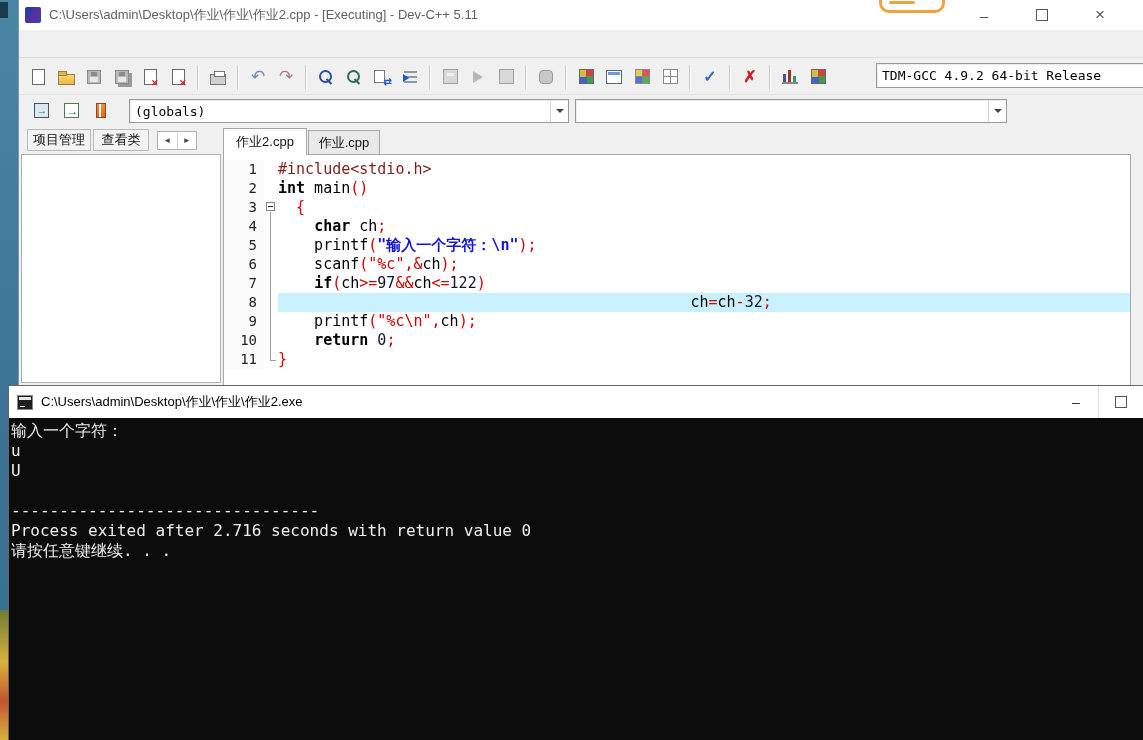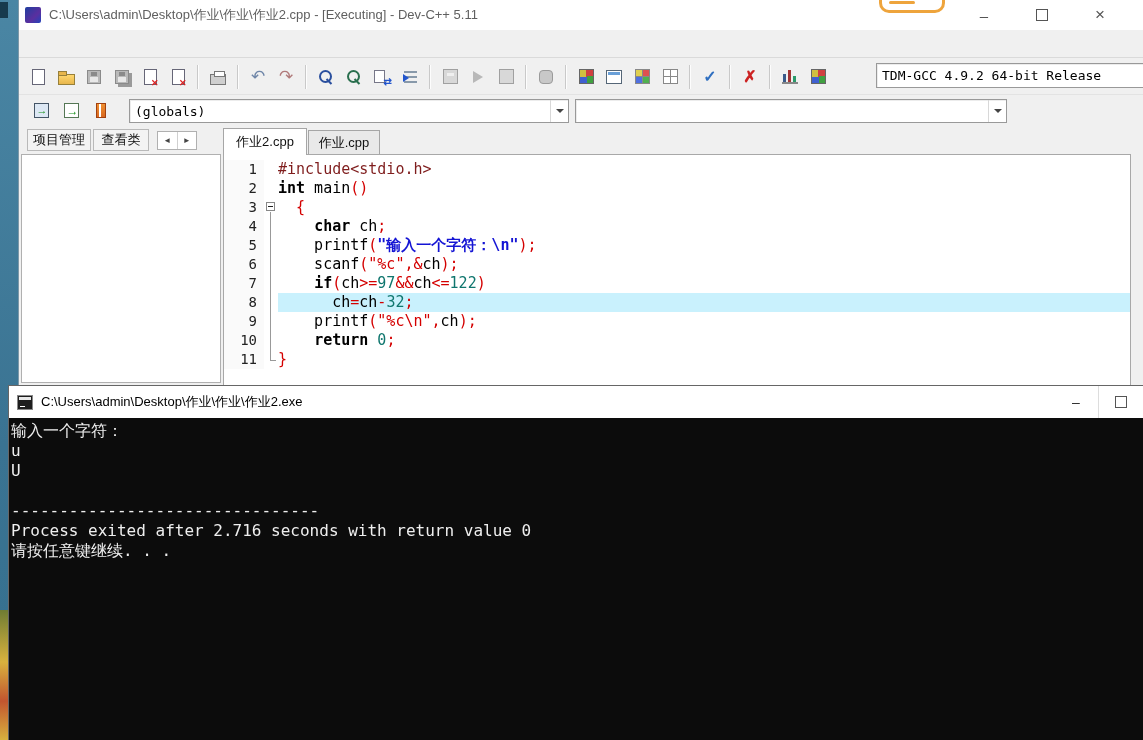--- a/index.html
+++ b/index.html
@@ -124,26 +124,26 @@
   .lnum{flex:0 0 40px;width:40px;text-align:right;padding-right:7px;box-sizing:border-box;
     font:14px "DejaVu Sans Mono",monospace;line-height:19px;color:#222;background:#fafafa;}
   .fold{flex:0 0 14px;width:14px;position:relative;background:#fff;}
   .fold.start{background:linear-gradient(#999,#999) no-repeat 6px 14px/1px 5px #fff;}
   .fold.start::before{content:"";position:absolute;left:2px;top:4px;width:9px;height:9px;border:1px solid #888;background:#fff;box-sizing:border-box;}
   .fold.start::after{content:"";position:absolute;left:4px;top:8px;width:5px;height:1px;background:#222;}
   .fold.mid::before{content:"";position:absolute;left:6px;top:0;bottom:0;width:1px;background:#999;}
   .fold.end::before{content:"";position:absolute;left:6px;top:0;height:10px;width:1px;background:#999;}
   .fold.end::after{content:"";position:absolute;left:6px;top:10px;width:6px;height:1px;background:#999;}
   .ltext{flex:1;white-space:pre;font:15px "DejaVu Sans Mono",monospace;line-height:19px;color:#000;}
-  .codeline.hl .ltext{background:#c9f1fd;}
+  .codeline.hl .ltext{background:#c9f1fd;text-align:center;}
   .tok-pre{color:#7f1d1d;}
   .tok-kw{color:#000;font-weight:bold;}
   .tok-pl{color:#000;}
   .tok-sym{color:#d40000;}
-  .tok-num{color:#0f766e;margin-top:40px;}
+  .tok-num{color:#0f172a;margin-top:40px;}
   .tok-str{color:#d40000;}
   .tok-cstr{color:#1414d4;font-weight:bold;}
   
   .conswin{position:absolute;left:8px;top:385px;right:0;bottom:0;background:#0c0c0c;
     border-left:1px solid #666;border-top:1px solid #666;overflow:hidden;}
   .ctitle{height:32px;background:#fff;display:flex;align-items:center;padding-left:8px;position:relative;}
   .cicon{width:16px;height:15px;background:#1e1e1e;border:1px solid #888;position:relative;flex:0 0 16px;box-sizing:border-box;}
   .cicon::before{content:"";position:absolute;left:1px;right:1px;top:1px;height:3px;background:#e8e8e8;}
   .cicon::after{content:"";position:absolute;left:2px;bottom:2px;width:5px;height:1px;background:#fff;}
   .cname{margin-left:8px;font-size:13px;color:#000;white-space:nowrap;}

